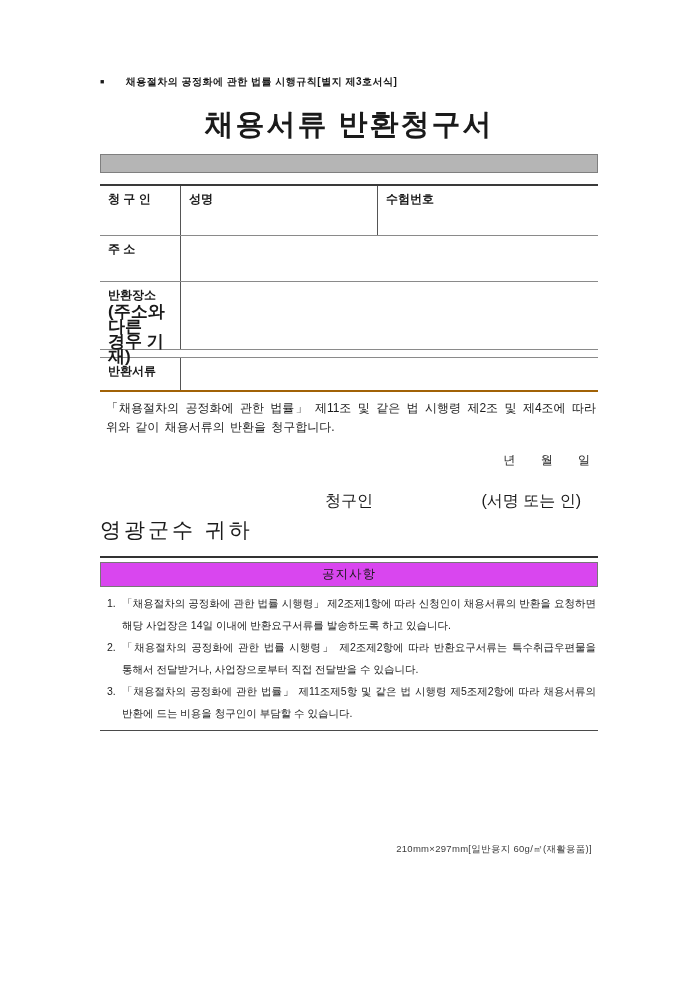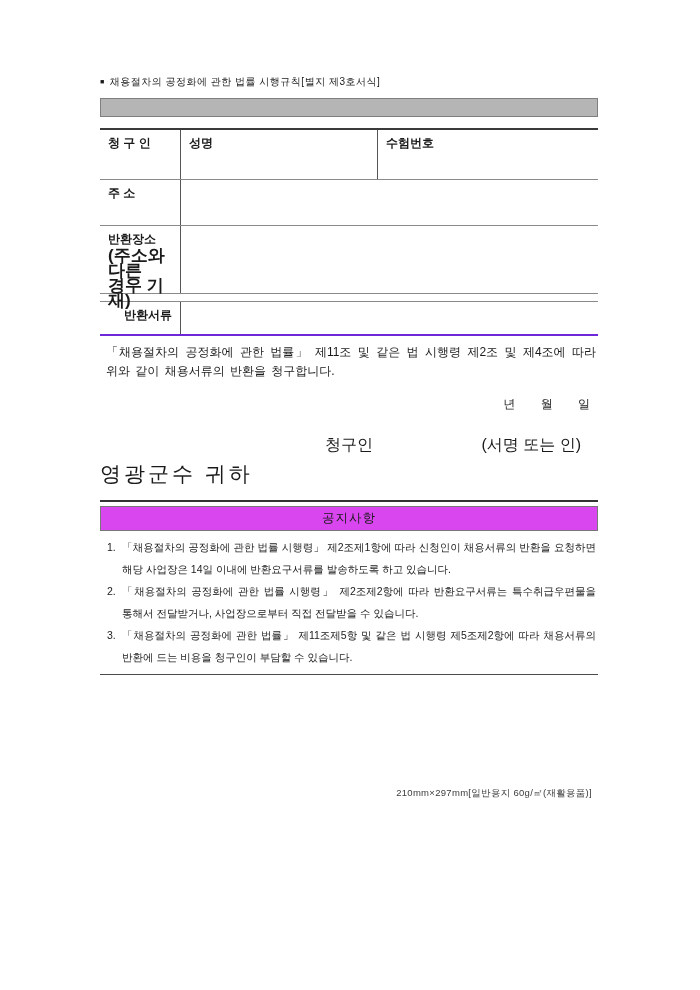--- a/index.html
+++ b/index.html
@@ -7,22 +7,22 @@
   body {
     width: 700px; height: 990px;
     font-family: "Liberation Sans", "DejaVu Sans", sans-serif;
     color: #1a1a1a;
     overflow: hidden;
   }
   .page { width: 700px; height: 990px; position: relative; }
   .content { width: 498px; margin-left: 100px; padding-top: 75px; }
 
   .form-note {
-    font-size: 10px; font-weight: normal; letter-spacing: 0.5px;
-    display: flex; align-items: center; gap: 5px;
+    font-size: 10px; font-weight: bold; letter-spacing: 0.5px;
+    display: flex; align-items: center; gap: 21px;
   }
   .form-note .bullet { font-size: 7px; position: relative; top: -1px; }
 
   .form-title {
     margin-top: 16px;
     font-size: 29px; font-weight: bold; letter-spacing: 2px;
     text-align: center; word-break: keep-all;
   }
 
   .gray-bar {
@@ -44,23 +44,22 @@
   .col-name { width: 197px; border-right: 1px solid #555; flex: none; }
   .col-rest { flex: 1; }
   .row-claimant { height: 49px; }
   .row-address { height: 46px; }
   .row-place { height: 68px; }
   .place-note { font-weight: bold; font-size: 17px; line-height: 15px; }
 
   .docs-table {
     margin-top: 7px;
     border-top: 1px solid #8a8a8a;
-    border-bottom: 2px solid #6d28d9;
+    border-bottom: 2px solid #a16207;
     font-size: 12px;
-    text-align: right;
   }
   .row-docs { height: 32px; }
 
   .request-statement {
     margin-top: 7px; padding: 0 2px 0 6px;
     font-size: 12px; line-height: 19px;
     text-align: justify; word-break: keep-all; word-spacing: 2px;
   }
 
   .date-row {
@@ -111,20 +110,21 @@
 <body>
 
 <div class="page">
   <div class="content">
 
     <div class="form-note">
       <span class="bullet">■</span>
       <span>채용절차의 공정화에 관한 법률 시행규칙[별지 제3호서식]</span>
     </div>
 
+    <h1 class="form-title">채용서류 반환청구서</h1>
 
     <div class="gray-bar"></div>
 
     <div class="form-table">
       <div class="trow row-claimant">
         <div class="cell col-head cell-label">청 구 인</div>
         <div class="cell col-name">
           <span class="cell-label">성명</span>
           <span></span>
         </div>

